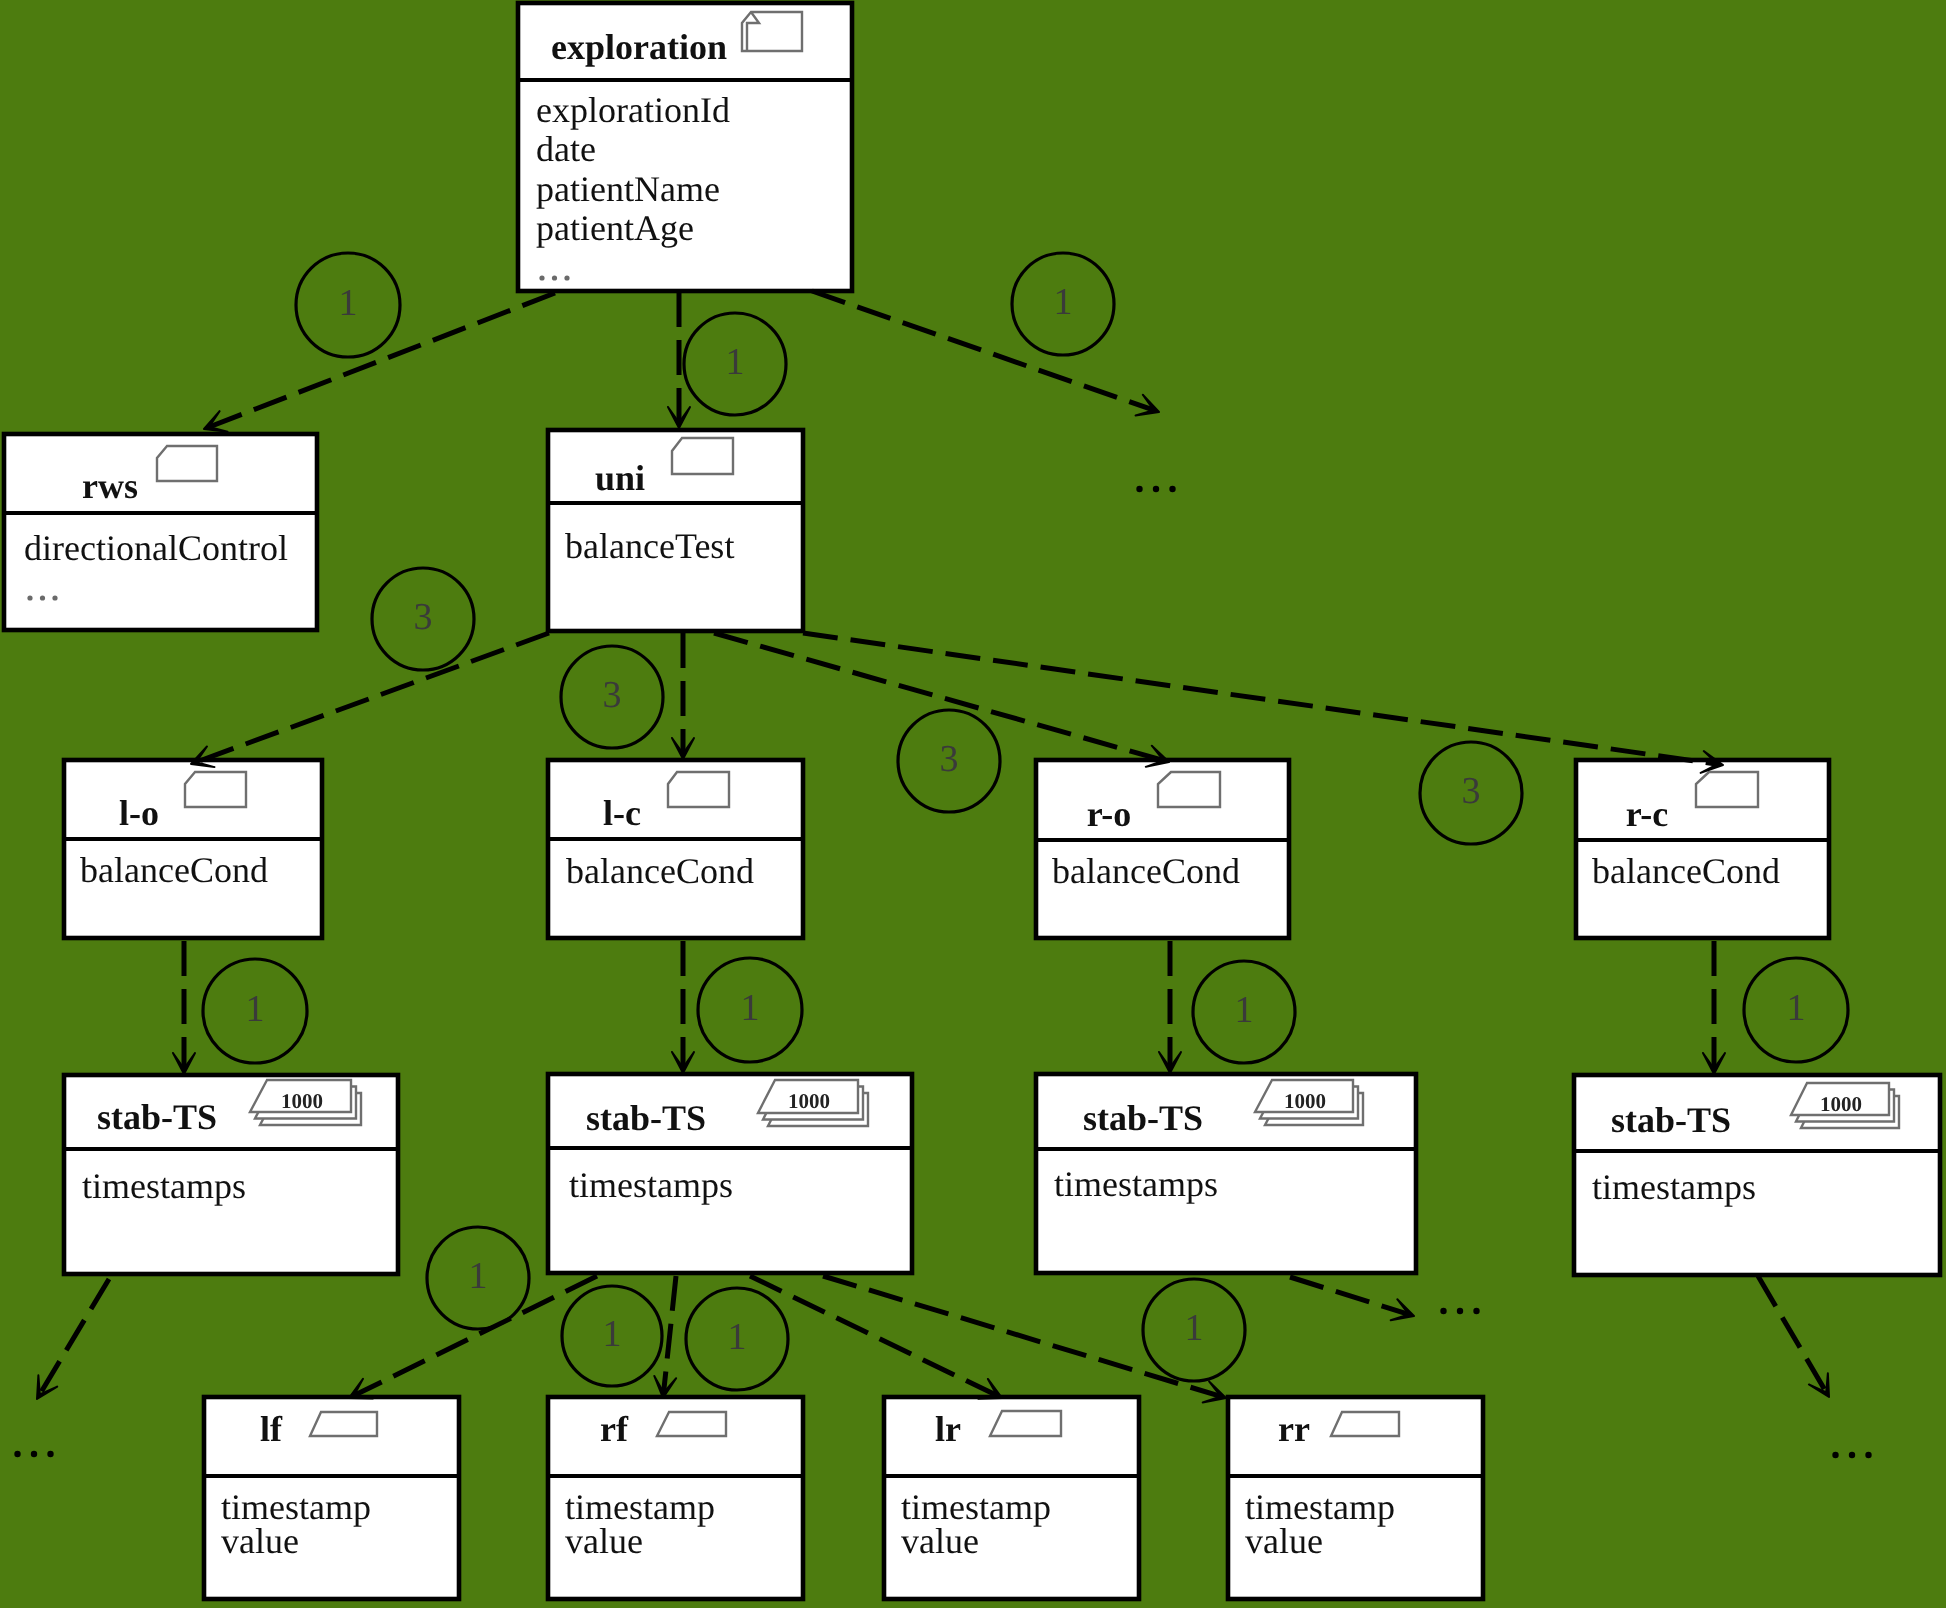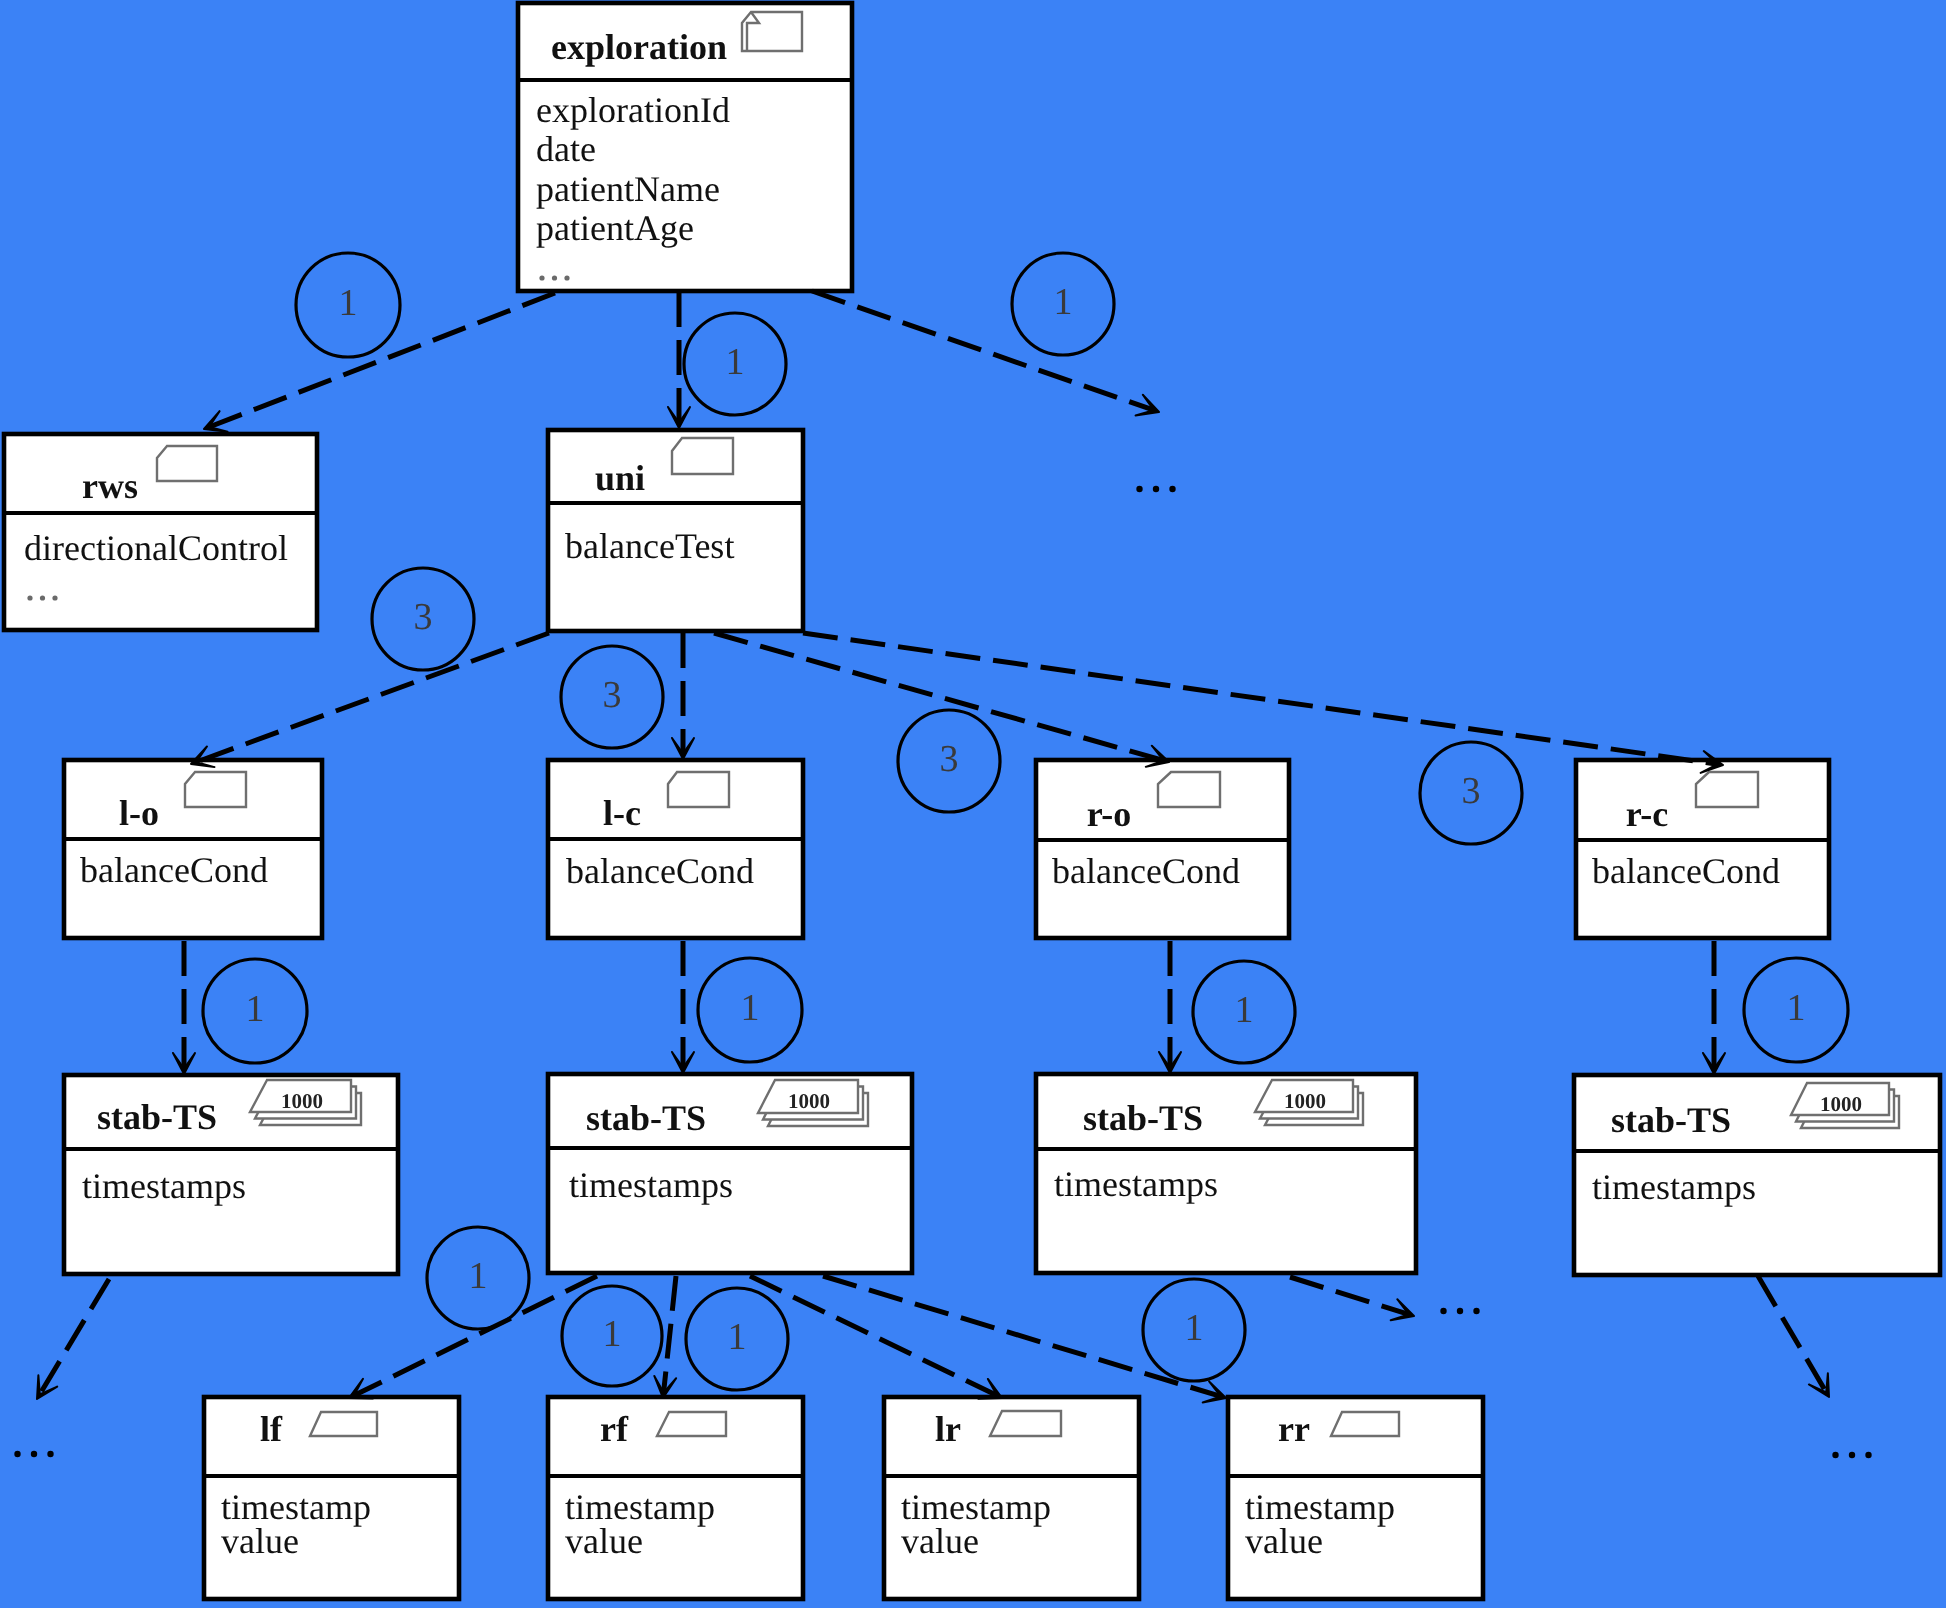--- a/index.html
+++ b/index.html
@@ -2,21 +2,21 @@
 <html><head>
 <meta charset="utf-8">
 <title>UML class diagram</title>
 <style>
   html,body{margin:0;padding:0;background:#ffffff;}
   body{width:1946px;height:1608px;overflow:hidden;
        font-family:"Liberation Serif", serif;
        -webkit-font-smoothing:antialiased;
        text-rendering:geometricPrecision;}
   svg text{paint-order:fill;}
-  #stage{position:relative;width:1946px;height:1608px;background:#3b82f6;}
+  #stage{position:relative;width:1946px;height:1608px;background:#4d7c0f;}
   svg#scene{position:absolute;left:0;top:0;width:1946px;height:1608px;display:block;}
   .box-rect{fill:#ffffff;stroke:#000000;stroke-width:4.6;}
   .box-div{stroke:#000000;stroke-width:4.0;}
   .cls-name{font-family:"Liberation Serif",serif;font-weight:bold;fill:#111;text-anchor:middle;}
   .cls-attr{font-family:"Liberation Serif",serif;fill:#111;}
   .icon-stroke{fill:none;stroke:#6f6f6f;stroke-width:2.4;stroke-linejoin:miter;stroke-linecap:butt;}
   .icon-fill{fill:#ffffff;stroke:#6f6f6f;stroke-width:2.4;stroke-linejoin:miter;}
   .icon-num{font-family:"Liberation Serif",serif;font-weight:bold;fill:#222;text-anchor:middle;}
   .edge{fill:none;stroke:#000000;stroke-width:5.0;stroke-dasharray:35 13;stroke-linecap:butt;}
   .arrowhead{fill:#000000;stroke:#000000;stroke-width:2;stroke-linejoin:round;}

